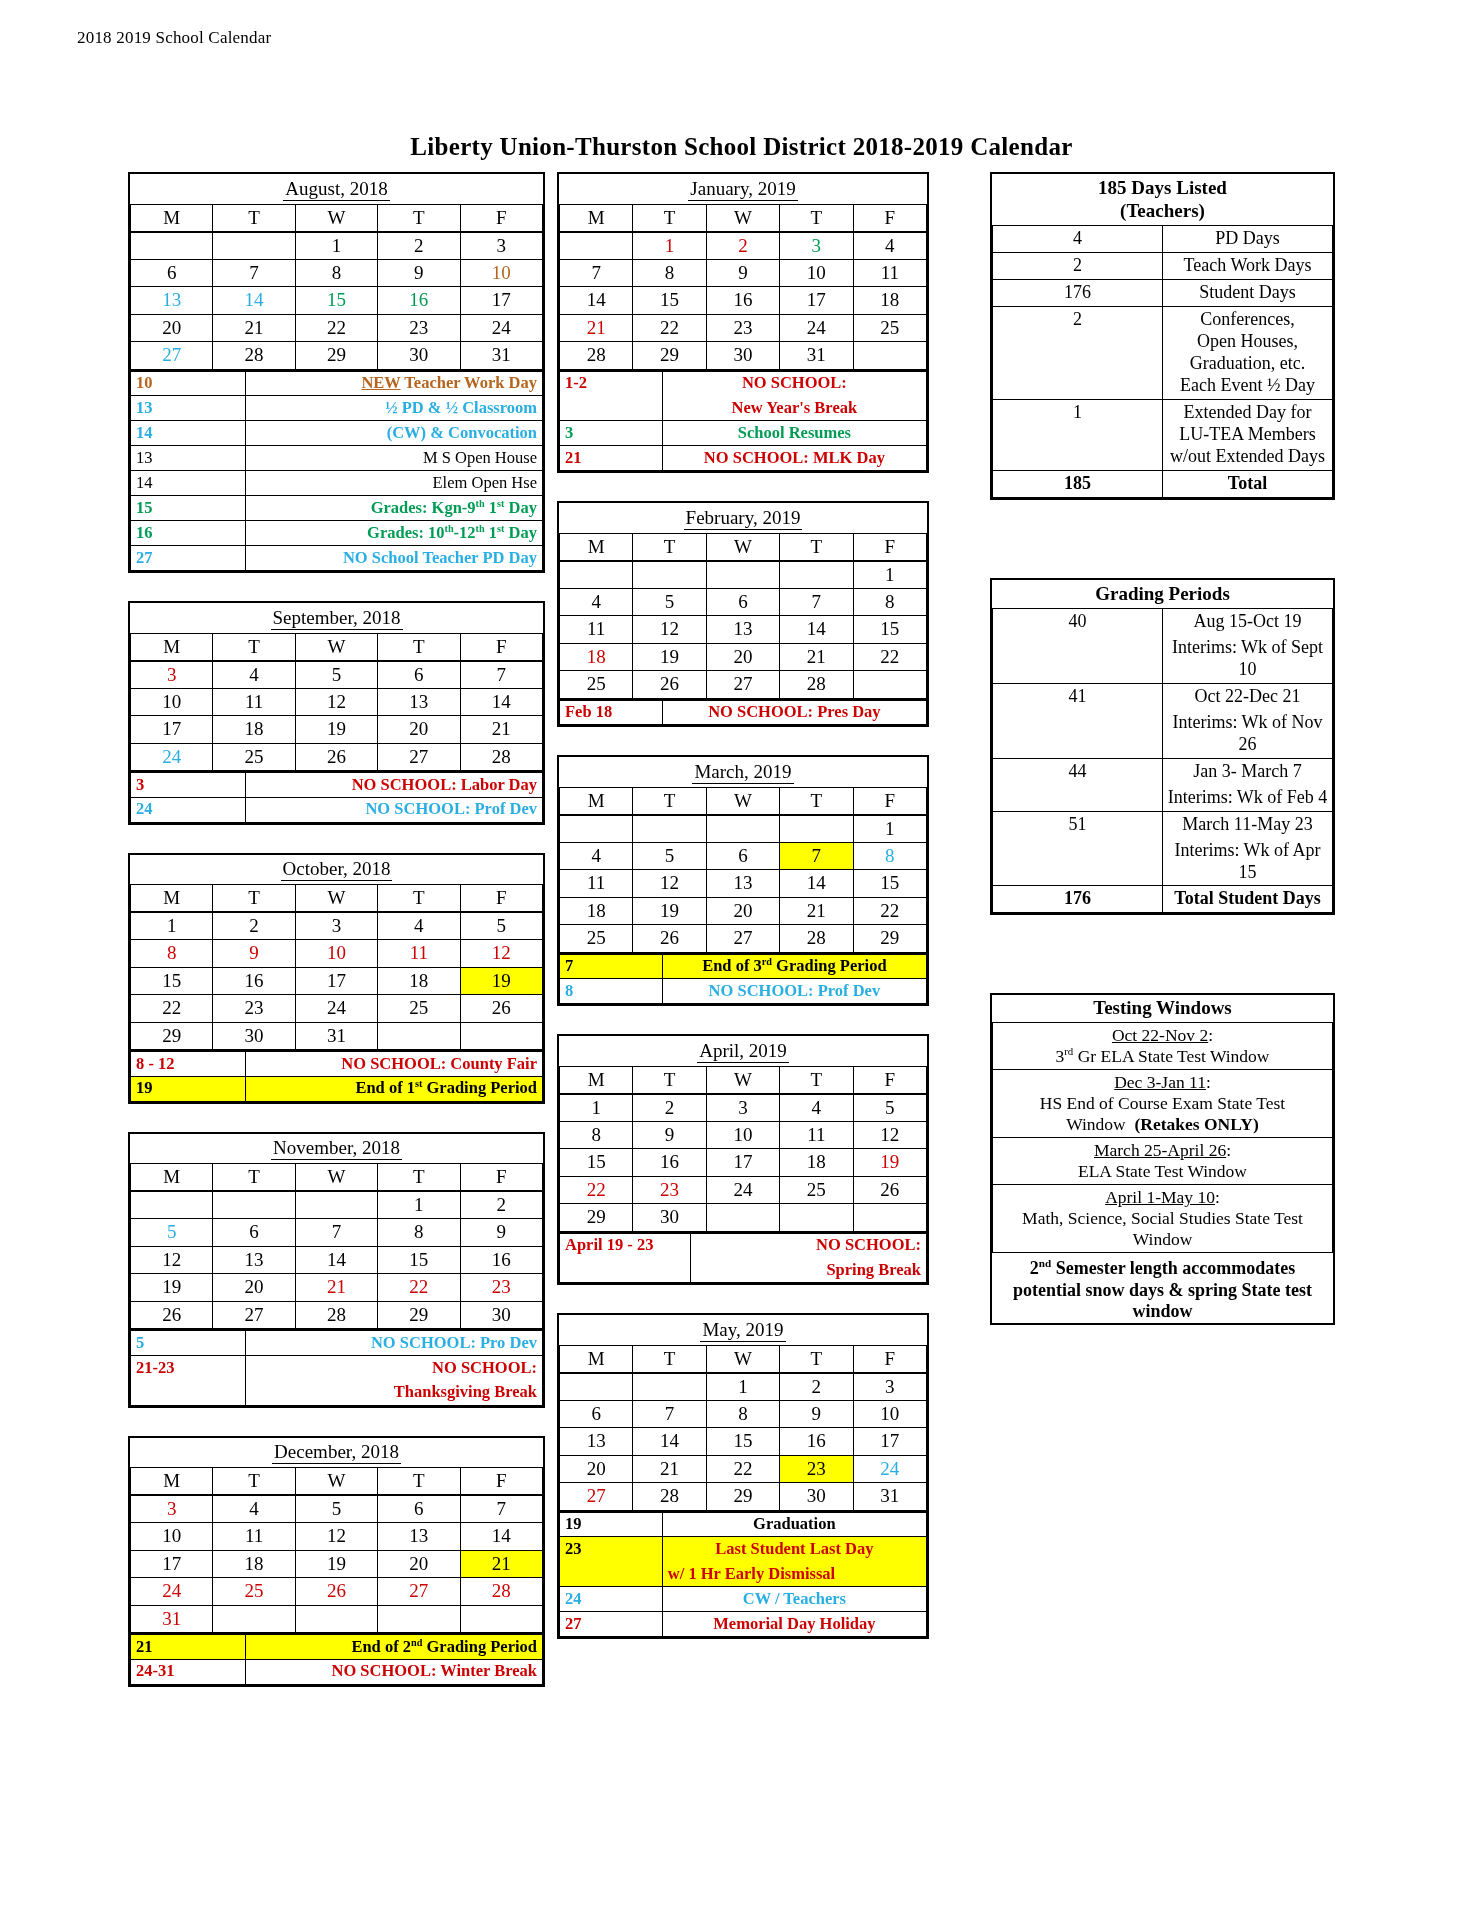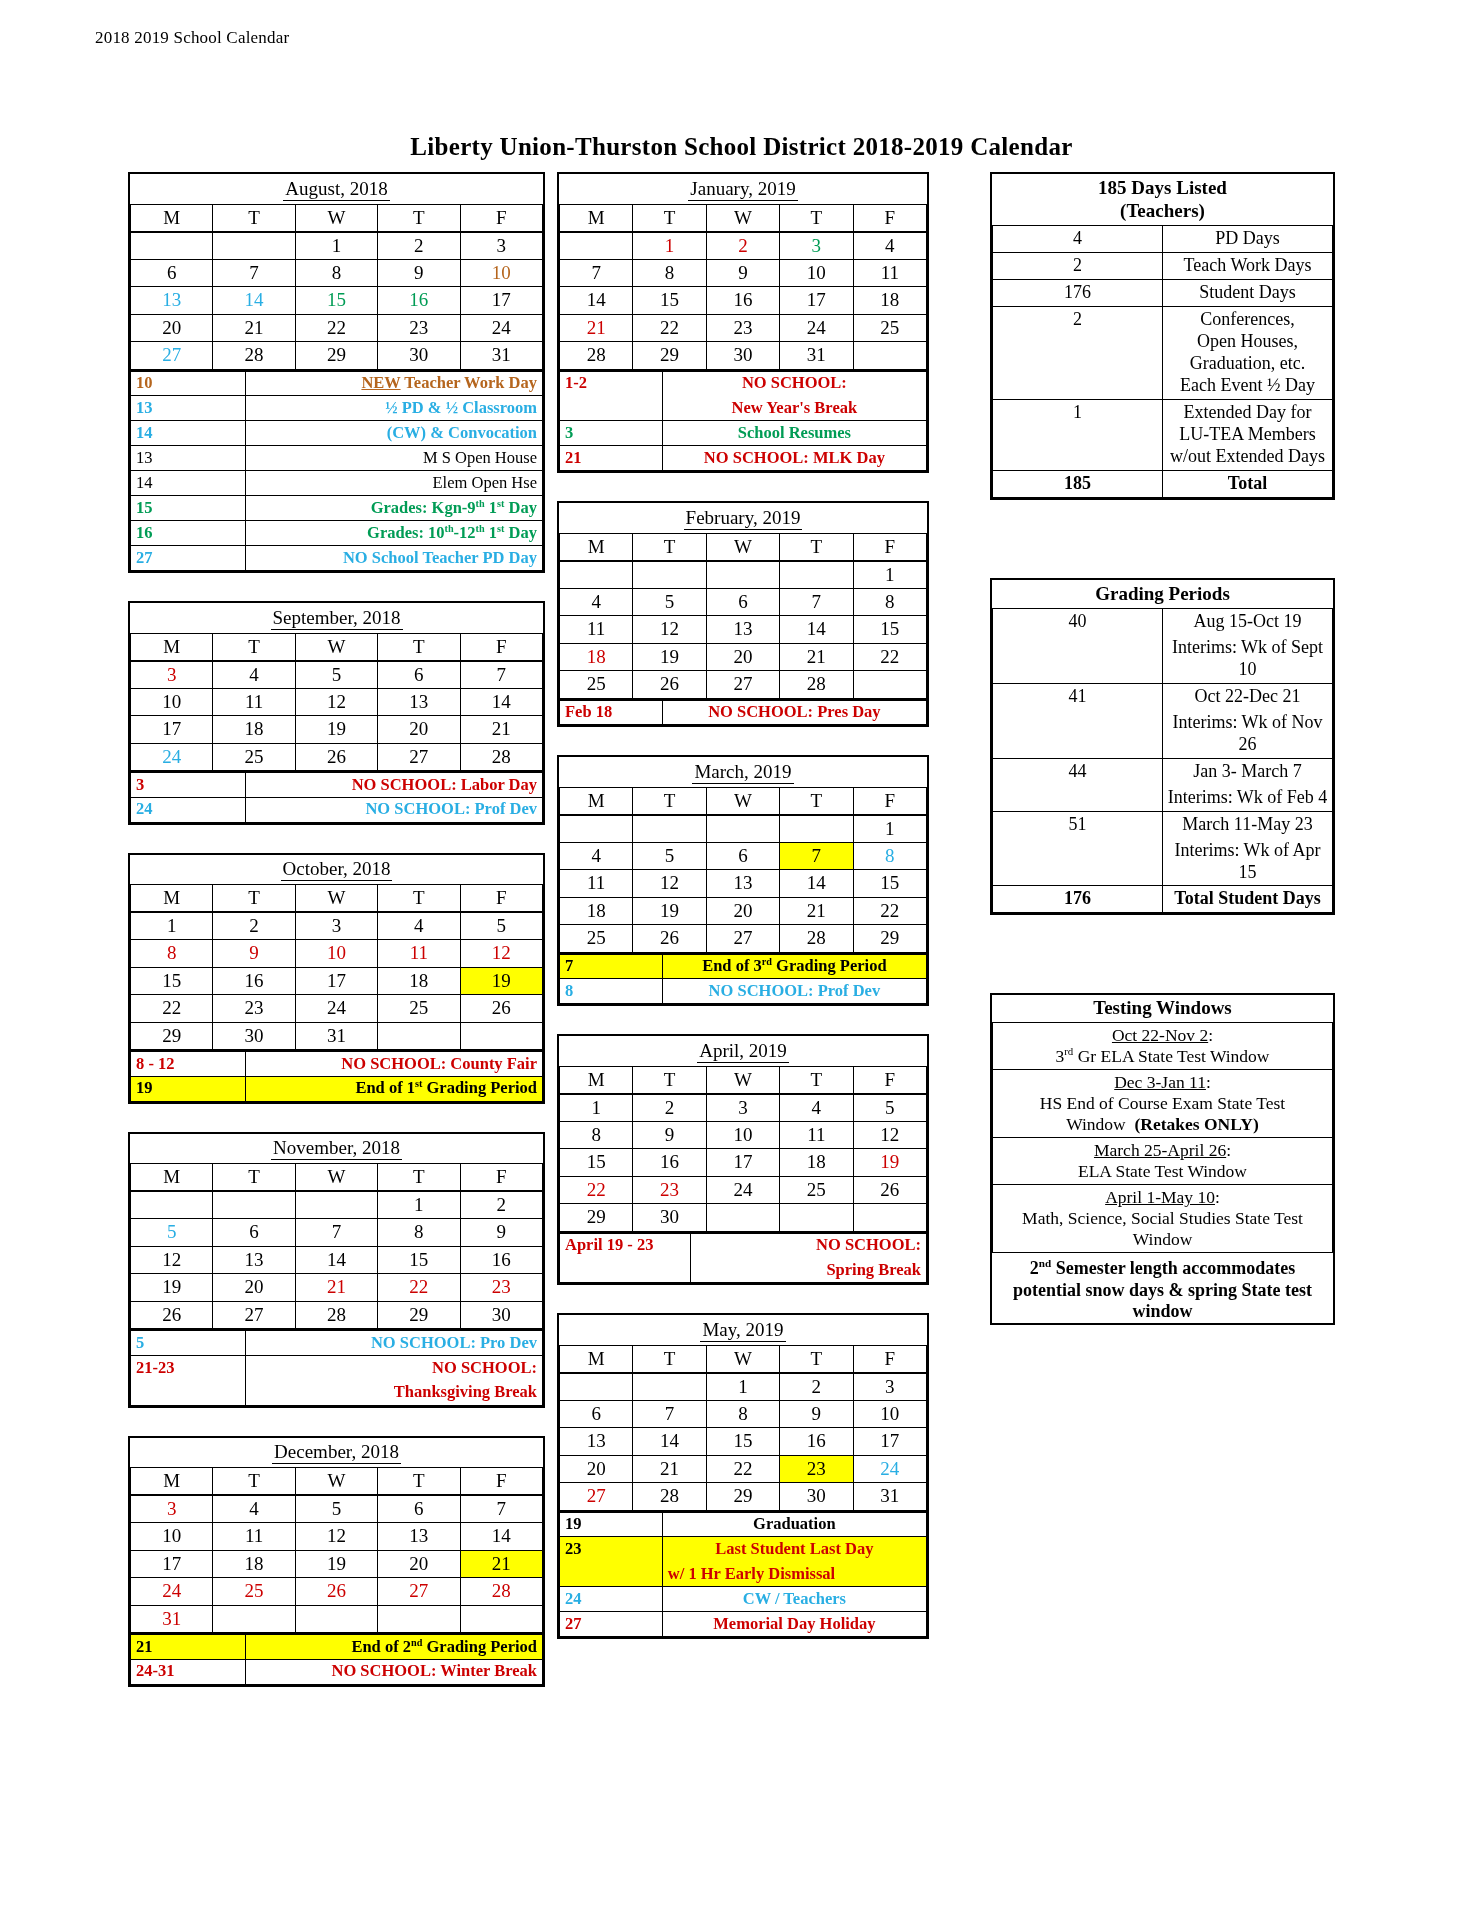--- a/index.html
+++ b/index.html
@@ -8,21 +8,21 @@
     width: 1483px;
     height: 1920px;
     background: #ffffff;
     font-family: "Liberation Serif", "DejaVu Serif", serif;
     color: #000000;
     position: relative;
     overflow: hidden;
   }
   .header-note {
     position: absolute;
-    left: 95px;
+    left: 77px;
     top: 28px;
     font-size: 17px;
     letter-spacing: .2px;
   }
   .doc-title {
     position: absolute;
     left: 0; right: 0;
     top: 133px;
     text-align: center;
     font-size: 25px;

